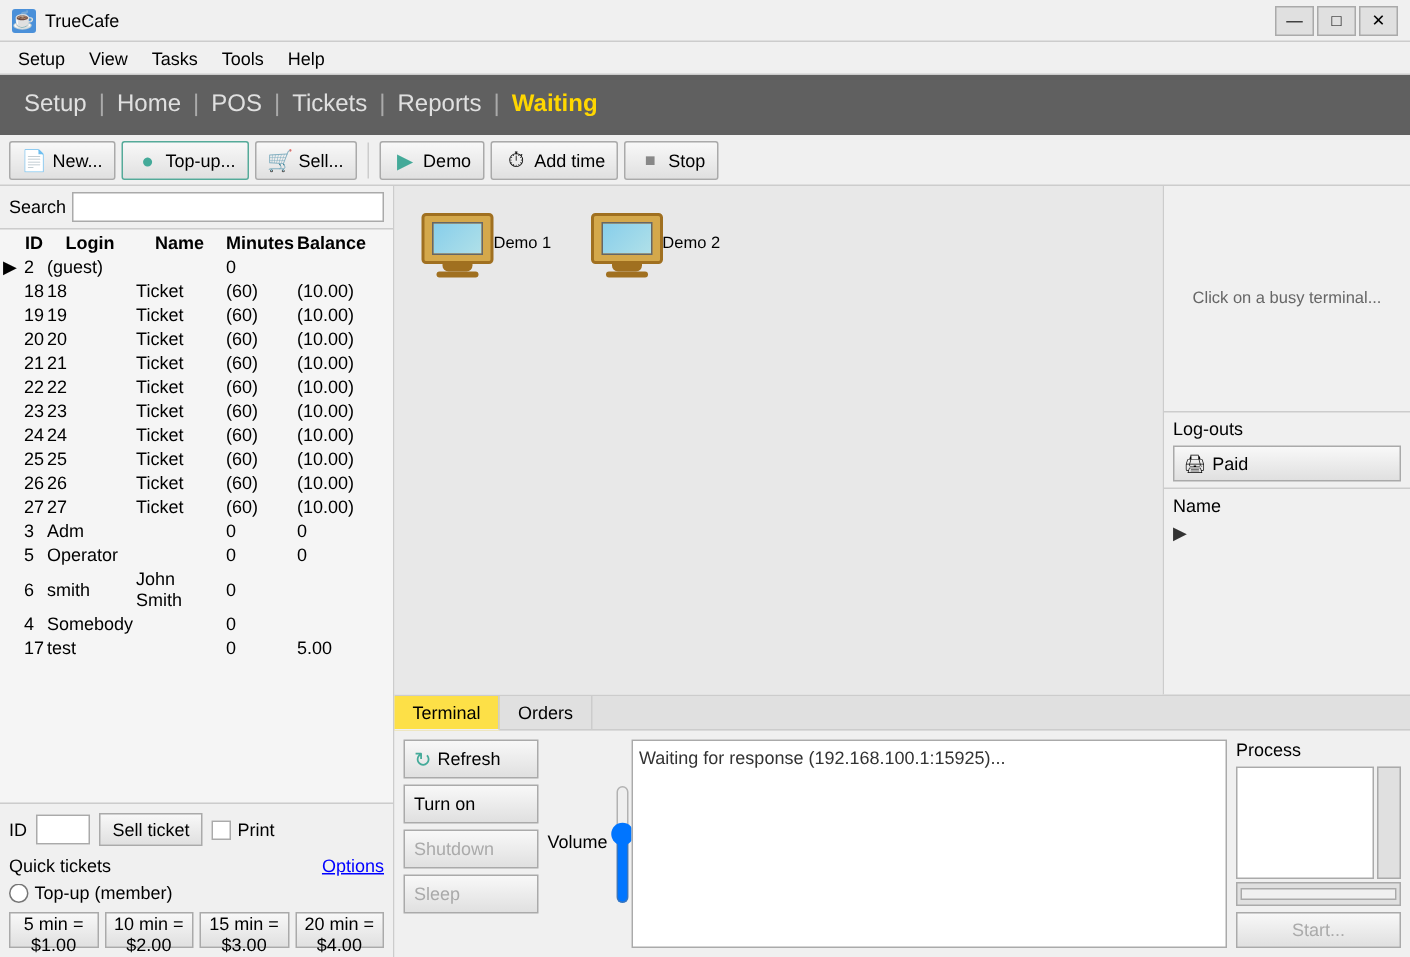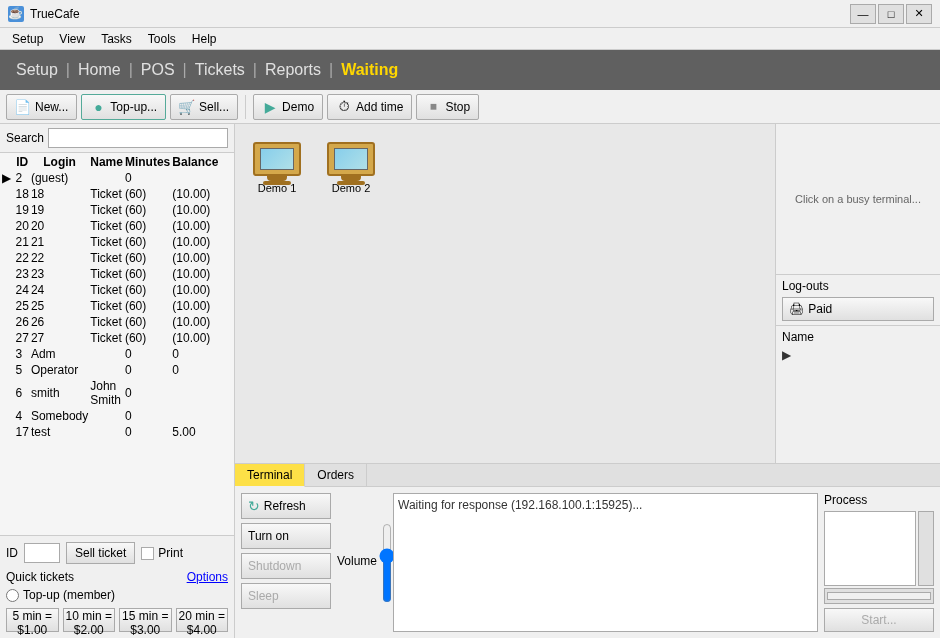--- a/index.html
+++ b/index.html
@@ -26,21 +26,21 @@
     .toolbar { background: #f0f0f0; height: 34px; display: flex; align-items: center; padding: 2px 6px; gap: 4px; border-bottom: 1px solid #ccc; }
     .toolbar-btn { height: 26px; padding: 2px 8px; border: 1px solid #aaa; background: linear-gradient(to bottom, #f8f8f8, #e0e0e0); cursor: pointer; display: flex; align-items: center; gap: 4px; font-size: 12px; border-radius: 2px; }
     .toolbar-btn.green { border-color: #5a9; }
     .toolbar-btn-icon { width: 16px; height: 16px; display: inline-flex; align-items: center; justify-content: center; font-size: 14px; }
     .separator-v { width: 1px; height: 24px; background: #ccc; margin: 0 3px; }
 
     
     .main { display: flex; height: calc(638px - 28px - 22px - 40px - 34px); }
     
     
-    .left-panel { width: 235px; background: #f5f5f5; border-right: 1px solid #ccc; display: flex; flex-direction: column; }
+    .left-panel { width: 263px; background: #f5f5f5; border-right: 1px solid #ccc; display: flex; flex-direction: column; }
     .search-bar { padding: 4px 6px; background: #f0f0f0; border-bottom: 1px solid #ccc; display: flex; align-items: center; gap: 4px; }
     .search-label { font-size: 12px; }
     .search-input { flex: 1; height: 20px; border: 1px solid #aaa; background: white; padding: 0 4px; font-size: 12px; }
     .col-arrow { width: 12px; }
 
     
     .bottom-left { border-top: 1px solid #ccc; padding: 6px; background: #f0f0f0; }
     .id-row { display: flex; align-items: center; gap: 6px; margin-bottom: 6px; }
     .id-label { font-size: 12px; }
     .id-input { width: 36px; height: 20px; border: 1px solid #aaa; text-align: center; font-size: 12px; }
@@ -53,21 +53,21 @@
     .qt-title { font-size: 12px; }
     .qt-options { color: blue; text-decoration: underline; cursor: pointer; font-size: 12px; }
     .radio-group { display: flex; flex-direction: column; gap: 2px; margin-bottom: 6px; }
     .radio-item { display: flex; align-items: center; gap: 4px; font-size: 12px; }
     .ticket-grid { display: grid; grid-template-columns: 1fr 1fr 1fr 1fr; gap: 4px; }
     .ticket-btn { height: 24px; border: 1px solid #aaa; background: linear-gradient(to bottom, #f8f8f8, #e0e0e0); cursor: pointer; font-size: 12px; }
     
     
     .terminal-area { flex: 1; background: #e8e8e8; padding: 10px; display: flex; flex-wrap: wrap; gap: 10px; align-content: flex-start; position: relative; }
     
-    .terminal-icon { display: flex; flex-direction: column; align-items: center; cursor: pointer; padding: 6px; border: 2px solid transparent; }
+    .terminal-icon { display: flex; flex-direction: row; align-items: center; cursor: pointer; padding: 6px; border: 2px solid transparent; }
     .terminal-screen { width: 48px; height: 38px; position: relative; }
     .monitor-body { width: 48px; height: 34px; background: #d4a84b; border-radius: 3px; border: 2px solid #a07020; display: flex; align-items: center; justify-content: center; }
     .monitor-screen { width: 34px; height: 22px; background: #87ceeb; border: 1px solid #666; }
     .monitor-stand { width: 20px; height: 5px; background: #a07020; margin: 0 auto; border-radius: 0 0 4px 4px; }
     .monitor-base { width: 28px; height: 4px; background: #a07020; margin: 0 auto; border-radius: 2px; }
     .terminal-label { font-size: 11px; margin-top: 2px; }
     .terminal-idle .monitor-body { background: #d4a84b; }
     
     
     .far-right { width: 165px; background: #f0f0f0; border-left: 1px solid #ccc; display: flex; flex-direction: column; }

